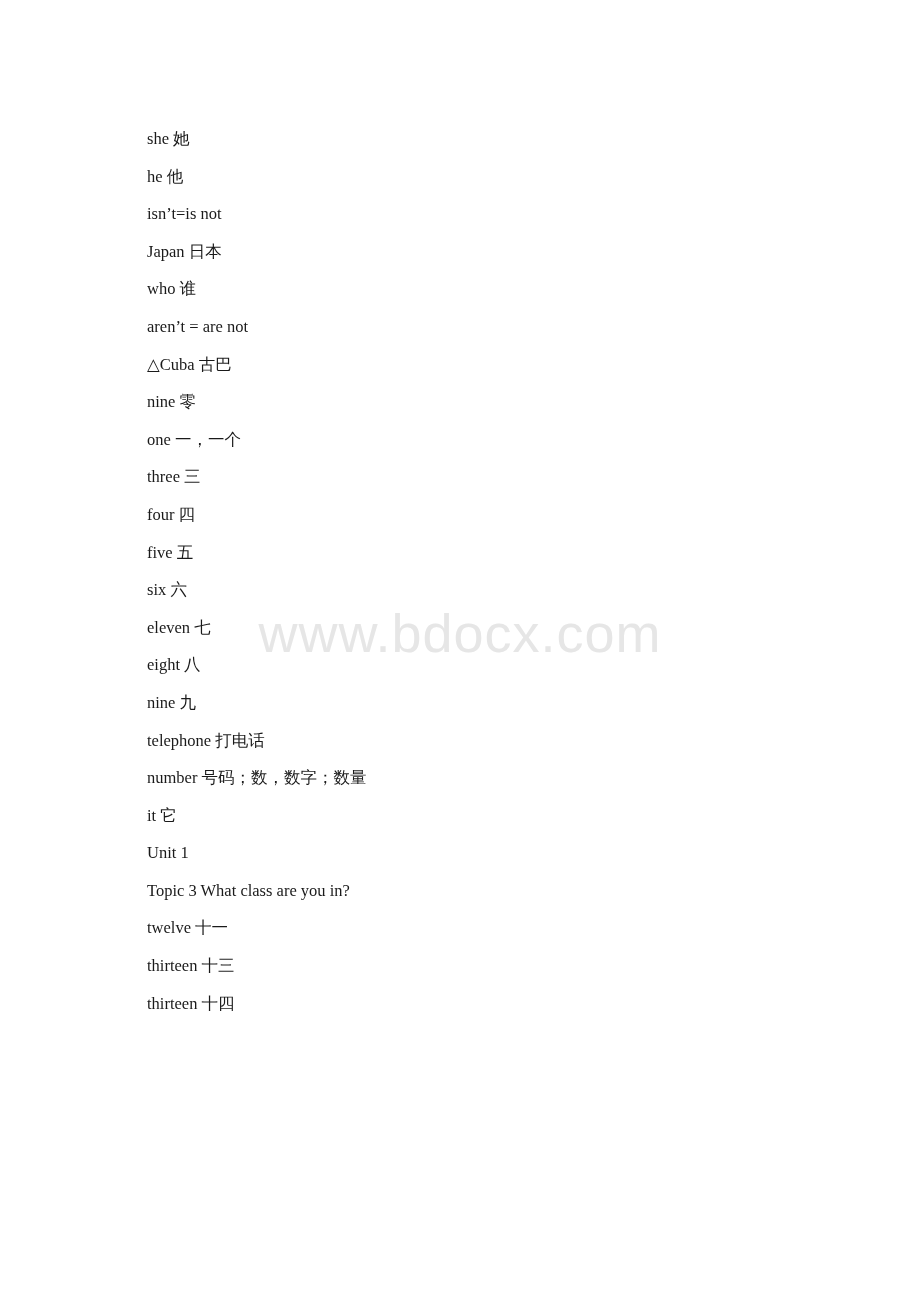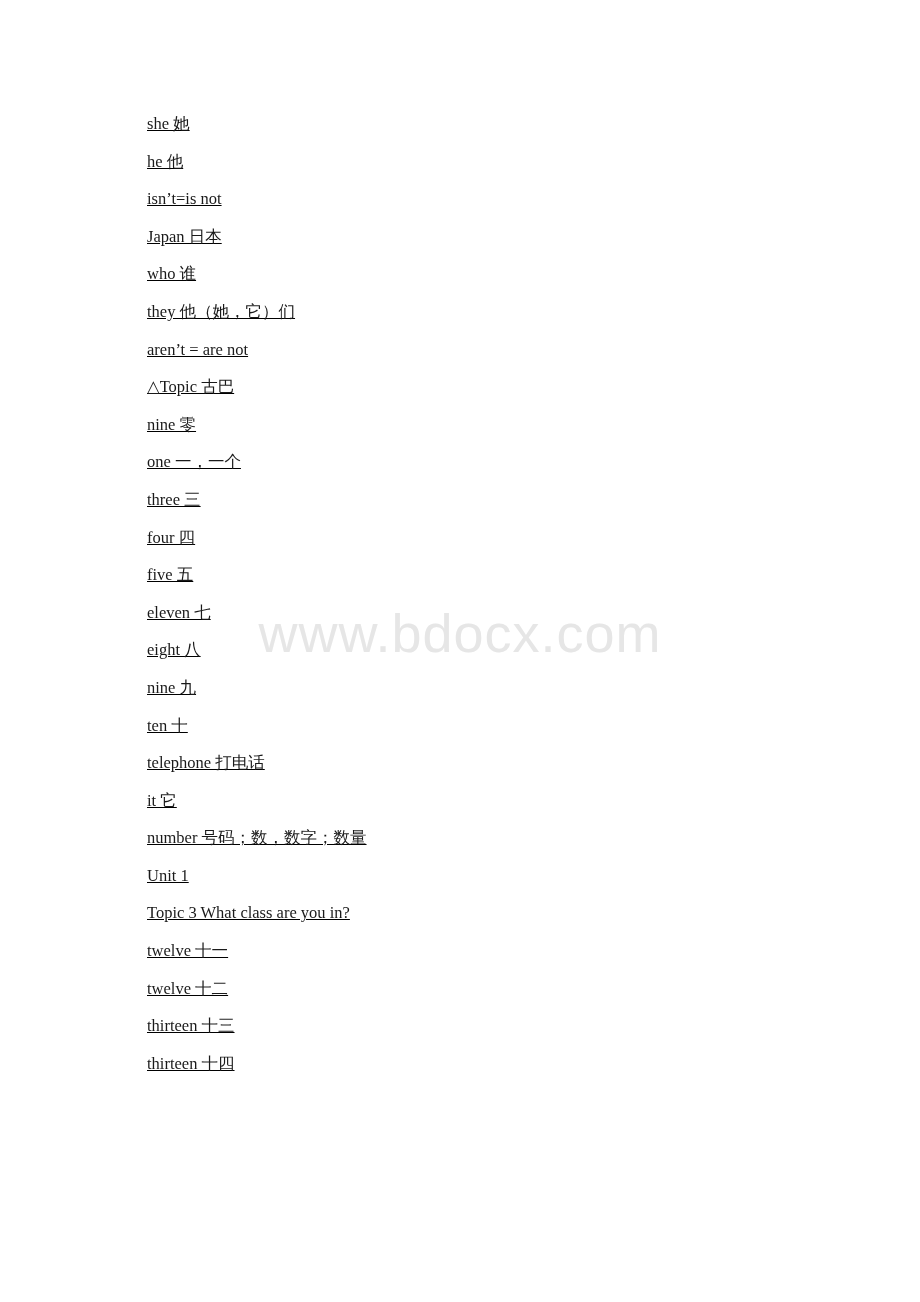--- a/index.html
+++ b/index.html
@@ -40,24 +40,23 @@
     color: #e6e6e6;
     white-space: nowrap;
     user-select: none;
     pointer-events: none;
     z-index: 1;
   }
 
   #content {
     position: absolute;
     left: 147px;
-    top: 105px;
+    top: 120px;
     width: 700px;
     z-index: 2;
-    text-decoration: underline;
   }
 
   .doc-line {
     font-size: 16.5px;
     line-height: 37.6px;
     height: 37.6px;
     white-space: nowrap;
     color: #1a1a1a;
   }
 
@@ -72,36 +71,34 @@
 <div id="page">
 
   <div id="watermark">www.bdocx.com</div>
 
   <div id="content">
     <div class="doc-line">she 她</div>
     <div class="doc-line">he 他</div>
     <div class="doc-line">isn’t=is not</div>
     <div class="doc-line">Japan 日本</div>
     <div class="doc-line">who 谁</div>
-    <div class="doc-line">they 他（她，它）们</div>
     <div class="doc-line">aren’t = are not</div>
-    <div class="doc-line">△Topic 古巴</div>
+    <div class="doc-line">△Cuba 古巴</div>
     <div class="doc-line">nine 零</div>
     <div class="doc-line">one 一，一个</div>
     <div class="doc-line">three 三</div>
     <div class="doc-line">four 四</div>
     <div class="doc-line">five 五</div>
+    <div class="doc-line">six 六</div>
     <div class="doc-line">eleven 七</div>
     <div class="doc-line">eight 八</div>
     <div class="doc-line">nine 九</div>
-    <div class="doc-line">ten 十</div>
     <div class="doc-line">telephone 打电话</div>
+    <div class="doc-line">number 号码；数，数字；数量</div>
     <div class="doc-line">it 它</div>
-    <div class="doc-line">number 号码；数，数字；数量</div>
     <div class="doc-line">Unit 1</div>
     <div class="doc-line">Topic 3 What class are you in?</div>
     <div class="doc-line">twelve 十一</div>
-    <div class="doc-line">twelve 十二</div>
     <div class="doc-line">thirteen 十三</div>
     <div class="doc-line">thirteen 十四</div>
   </div>
 
 </div>
 
 </body></html>

